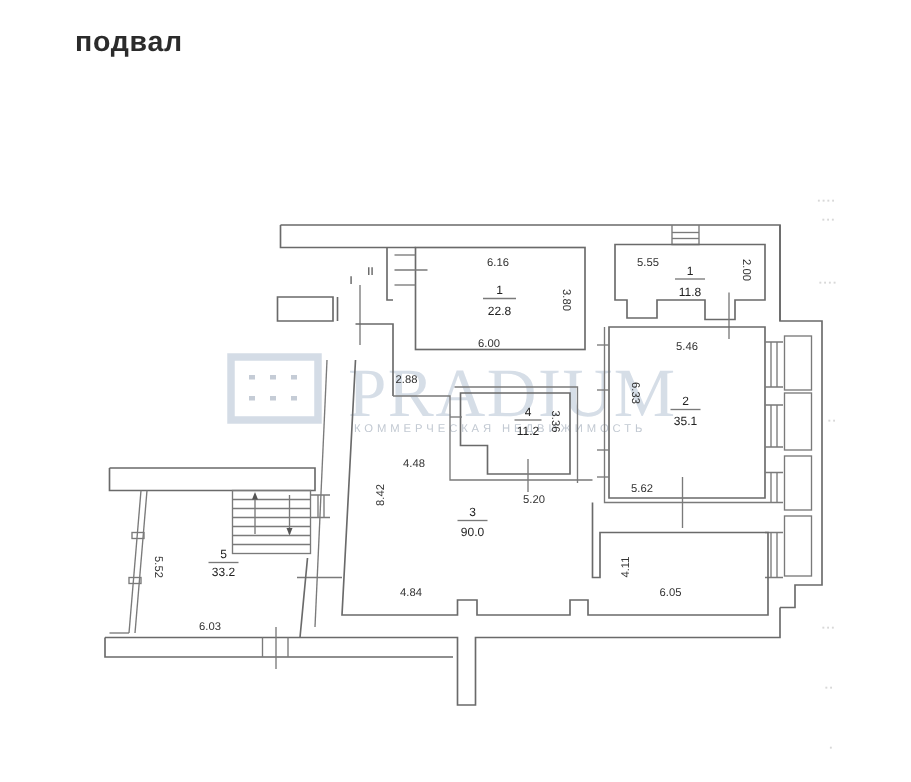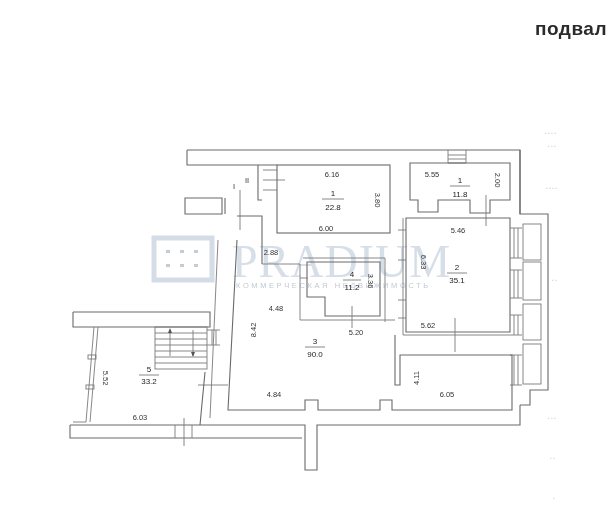--- a/index.html
+++ b/index.html
@@ -1,18 +1,18 @@
 <!DOCTYPE html>
 <html><head>
 <meta charset="utf-8">
 <style>
   html, body { margin: 0; padding: 0; background: #ffffff; }
   body { width: 607px; height: 521px; position: relative; overflow: hidden; font-family: "Liberation Sans", sans-serif; }
   .title {
-    position: absolute; left: 0; width: 607px; top: 18px; text-align: right;
+    position: absolute; left: 0; width: 607px; top: 18px; text-align: left;
     font-family: "Liberation Sans", sans-serif; font-weight: bold; font-size: 19px;
     color: #2b2b2b; letter-spacing: 0.5px; padding-left: 50px; box-sizing: border-box;
   }
   svg.plan { position: absolute; left: 0; top: 0; }
   .wall { fill: none; stroke: #6a6a6a; stroke-width: 1.1; }
   .thin { fill: none; stroke: #7a7a7a; stroke-width: 0.9; }
   .lbl { font-family: "Liberation Sans", sans-serif; font-size: 7.5px; fill: #333; text-anchor: middle; }
   .lbl-room { font-family: "Liberation Sans", sans-serif; font-size: 8px; fill: #222; text-anchor: middle; }
   .wm-text { font-family: "Liberation Serif", serif; font-size: 46px; fill: #c9d3e0; opacity: 0.75; letter-spacing: 1px; }
   .wm-sub { font-family: "Liberation Sans", sans-serif; font-size: 7.5px; fill: #c2c9d2; letter-spacing: 2.6px; }

